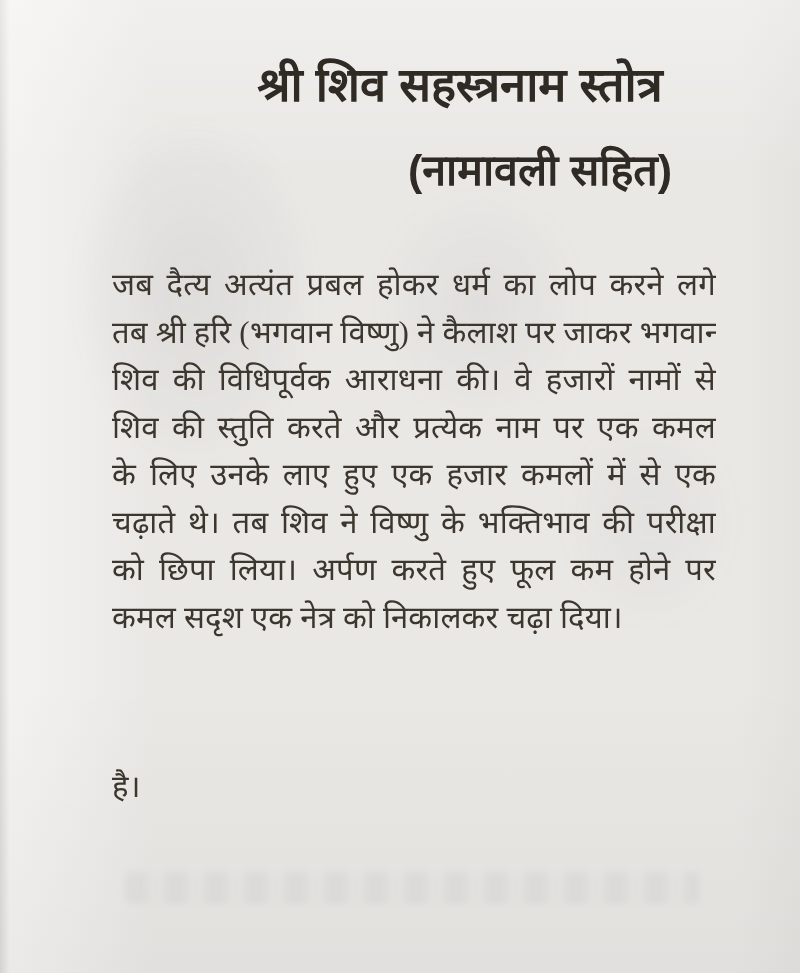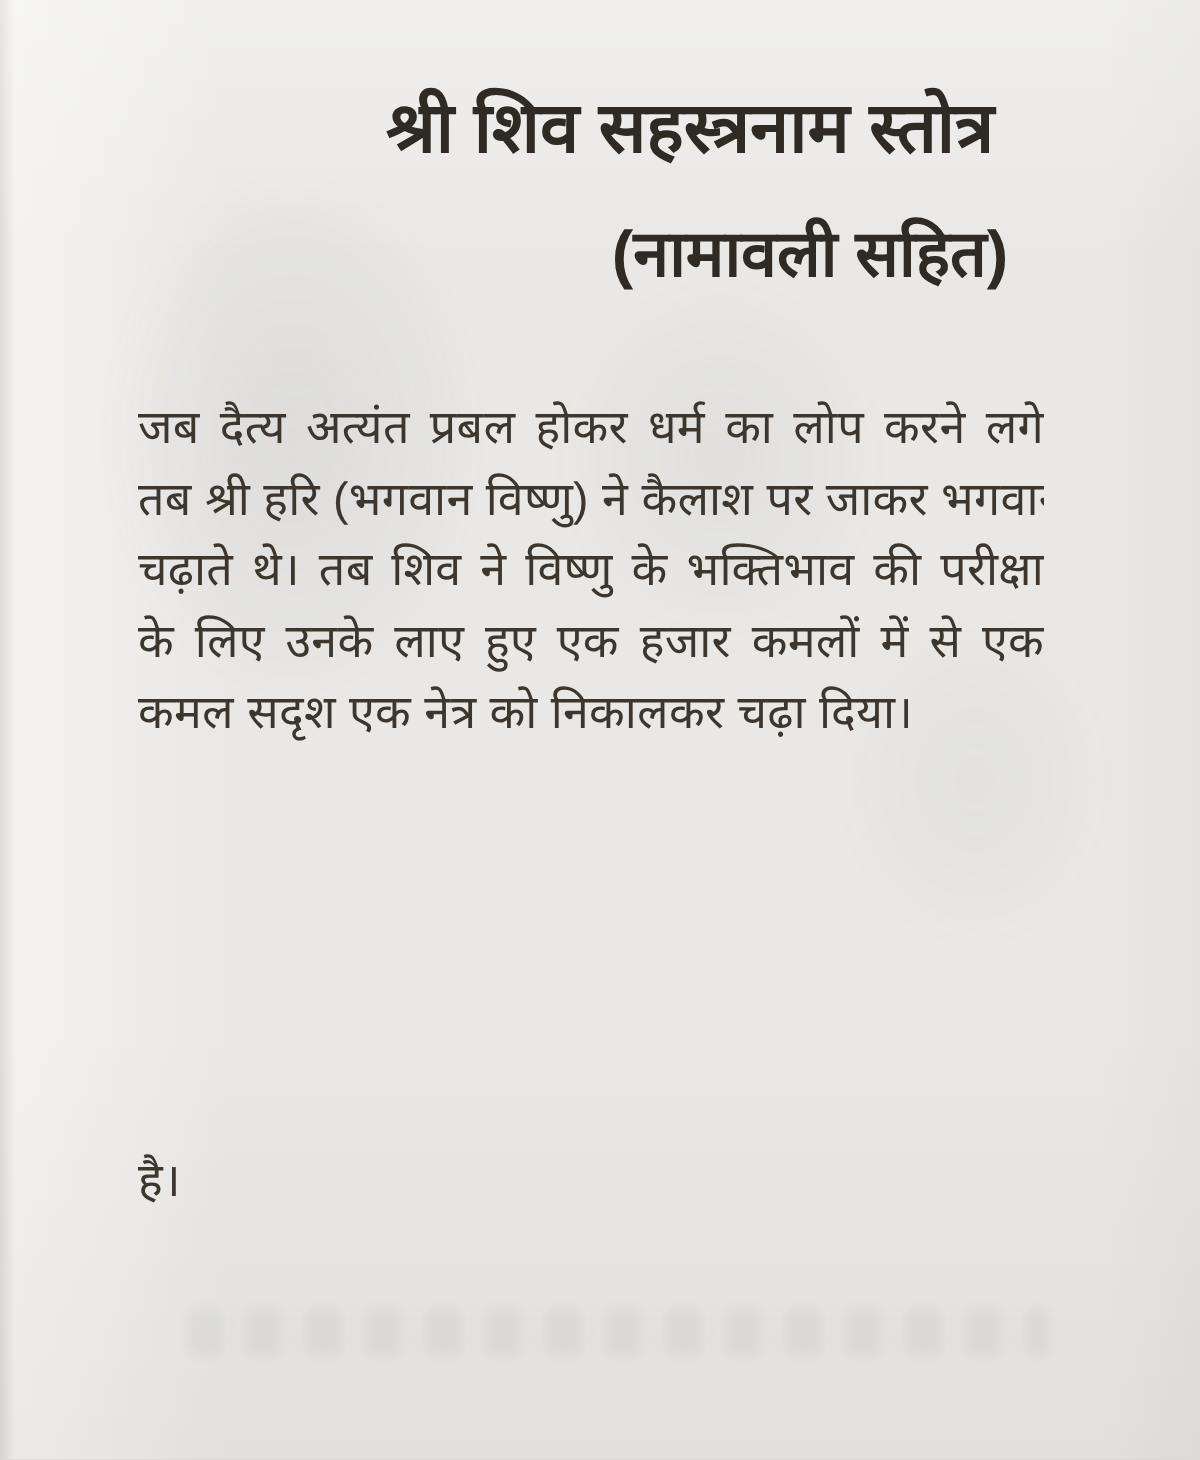--- a/index.html
+++ b/index.html
@@ -70,25 +70,26 @@
     transform: translateX(140px);
     font-size: 43px;
     line-height: 1.3;
     font-weight: bold;
     white-space: nowrap;
     color: var(--title-ink, #2f2a24);
   }
 
   .para {
     position: absolute;
-    left: 92px;
+    left: 112px;
     width: 604px;
     font-size: 31px;
     line-height: 47.5px;
     letter-spacing: 0.2px;
+    font-family: Liberation Serif, serif;
   }
   .para1 { top: 261px; }
   .para2 { top: 763px; }
 
   .line {
     display: block;
     height: 47.5px;
     overflow: hidden;
     text-align: justify;
     text-align-last: justify;
@@ -107,22 +108,25 @@
   <div class="artifact blob1"></div>
   <div class="artifact blob2"></div>
   <div class="artifact blob3"></div>
 
   <h1 class="title1">श्री शिव सहस्त्रनाम स्तोत्र</h1>
   <h2 class="title2">(नामावली सहित)</h2>
 
   <div class="para para1">
     <span class="line">जब दैत्य अत्यंत प्रबल होकर धर्म का लोप करने लगे</span>
     <span class="line">तब श्री हरि (भगवान विष्णु) ने कैलाश पर जाकर भगवान</span>
+    <span class="line">शिव की विधिपूर्वक आराधना की। वे हजारों नामों से</span>
+    <span class="line">शिव की स्तुति करते और प्रत्येक नाम पर एक कमल</span>
+    <span class="line">के लिए उनके लाए हुए एक हजार कमलों में से एक</span>
     <span class="line">चढ़ाते थे। तब शिव ने विष्णु के भक्तिभाव की परीक्षा</span>
-    <span class="line">के लिए उनके लाए हुए एक हजार कमलों में से एक</span>
+    <span class="line">को छिपा लिया। अर्पण करते हुए फूल कम होने पर</span>
     <span class="line last">कमल सदृश एक नेत्र को निकालकर चढ़ा दिया।</span>
   </div>
 
   <div class="para para2">
     <span class="line last">है।</span>
   </div>
 
   <div class="artifact bottom-bleed"></div>
 
 </div>

